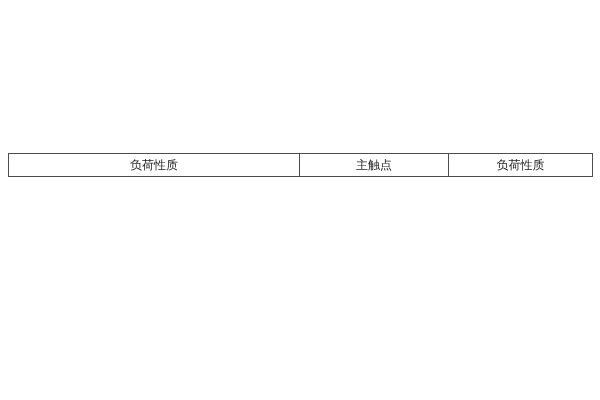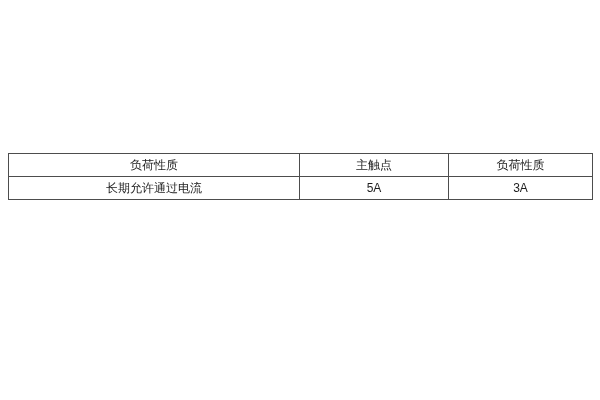--- a/index.html
+++ b/index.html
@@ -16,20 +16,21 @@
   }
   .spec-table {
     position: absolute;
     left: 8px;
     top: 153px;
     width: 584px;
     border-collapse: collapse;
     table-layout: fixed;
     font-size: 12px;
     color: #1d1d1d;
+    font-family: Liberation Mono, monospace;
   }
   .spec-table td, .spec-table th {
     border: 1px solid #4d4d4d;
     text-align: center;
     vertical-align: middle;
     height: 22px;
     padding: 0 2px;
     font-weight: normal;
     white-space: nowrap;
     overflow: hidden;
@@ -48,19 +49,14 @@
     <col class="col-signal">
   </colgroup>
   <thead>
     <tr>
       <th>负荷性质</th>
       <th>主触点</th>
       <th>负荷性质</th>
     </tr>
   </thead>
   <tbody>
-    <tr>
-      <td>长期允许通过电流</td>
-      <td>5A</td>
-      <td>3A</td>
-    </tr>
   </tbody>
 </table>
 
 </body></html>

